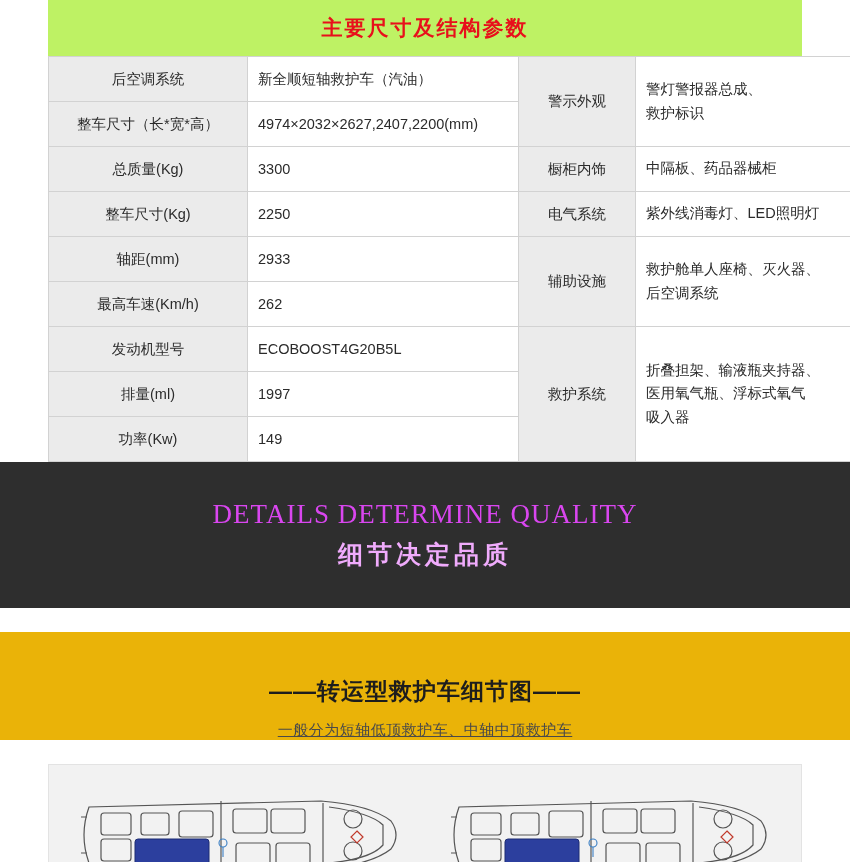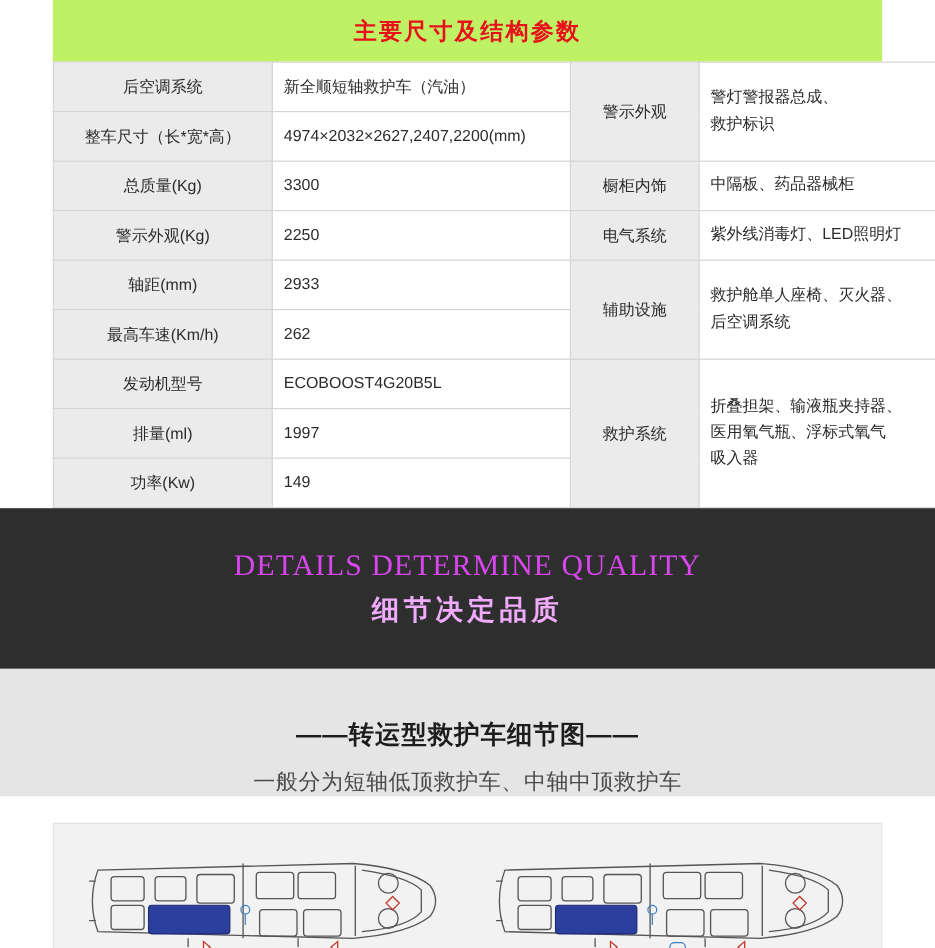--- a/index.html
+++ b/index.html
@@ -96,35 +96,37 @@
   .banner-cn {
     color: #f0abfc;
     font-size: 25px;
     font-weight: bold;
     letter-spacing: 4px;
   }
 
   
   .detail-section {
     width: 850px;
-    background: #e5e5e5;
+    background: #eab308;
     text-align: center;
     padding-top: 44px;
+    margin-top: 24px;
   }
   .detail-title {
     font-size: 23px;
     font-weight: bold;
     color: #1d1d1d;
     letter-spacing: 1px;
   }
   .detail-sub {
     margin-top: 14px;
-    font-size: 20px;
+    font-size: 15px;
     color: #4a4a4a;
     letter-spacing: 0.5px;
+    text-decoration: underline;
   }
 
   
   .diagram-wrap {
     margin: 24px 48px 0 48px;
     width: 754px;
     height: 140px;
     background: #f2f2f2;
     border: 1px solid #e3e3e3;
     box-sizing: border-box;
@@ -167,21 +169,21 @@
         </tr>
         <tr>
           <td class="label-cell">总质量(Kg)</td>
           <td class="value-cell">3300</td>
           <td class="label-cell-r">橱柜内饰</td>
           <td class="value-cell-r">
             <span class="line">中隔板、药品器械柜</span>
           </td>
         </tr>
         <tr>
-          <td class="label-cell">警示外观(Kg)</td>
+          <td class="label-cell">整车尺寸(Kg)</td>
           <td class="value-cell">2250</td>
           <td class="label-cell-r">电气系统</td>
           <td class="value-cell-r">
             <span class="line">紫外线消毒灯、LED照明灯</span>
           </td>
         </tr>
         <tr>
           <td class="label-cell">轴距(mm)</td>
           <td class="value-cell">2933</td>
           <td class="label-cell-r" rowspan="2">辅助设施</td>

